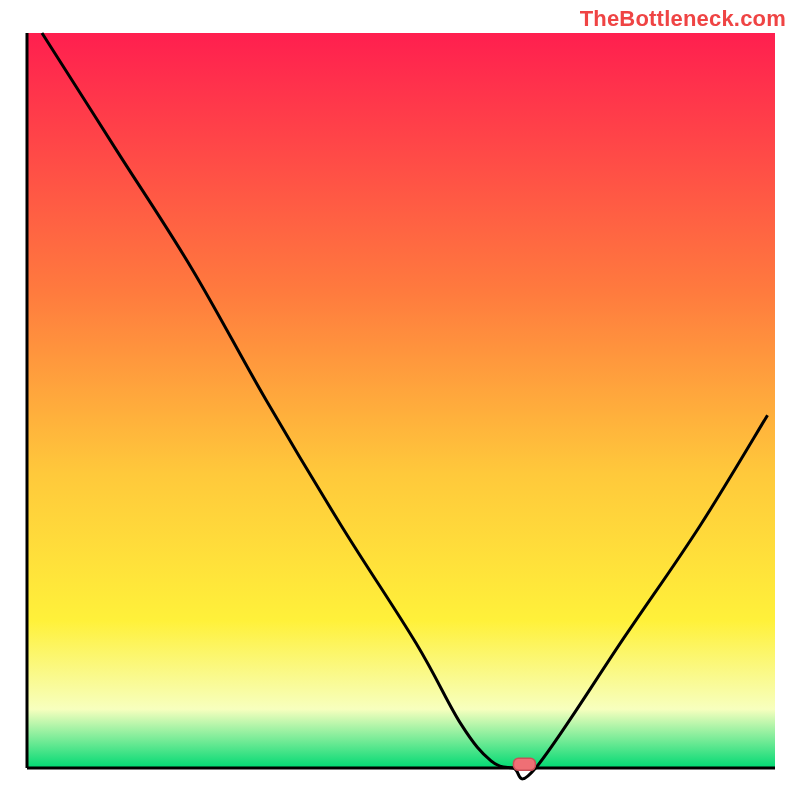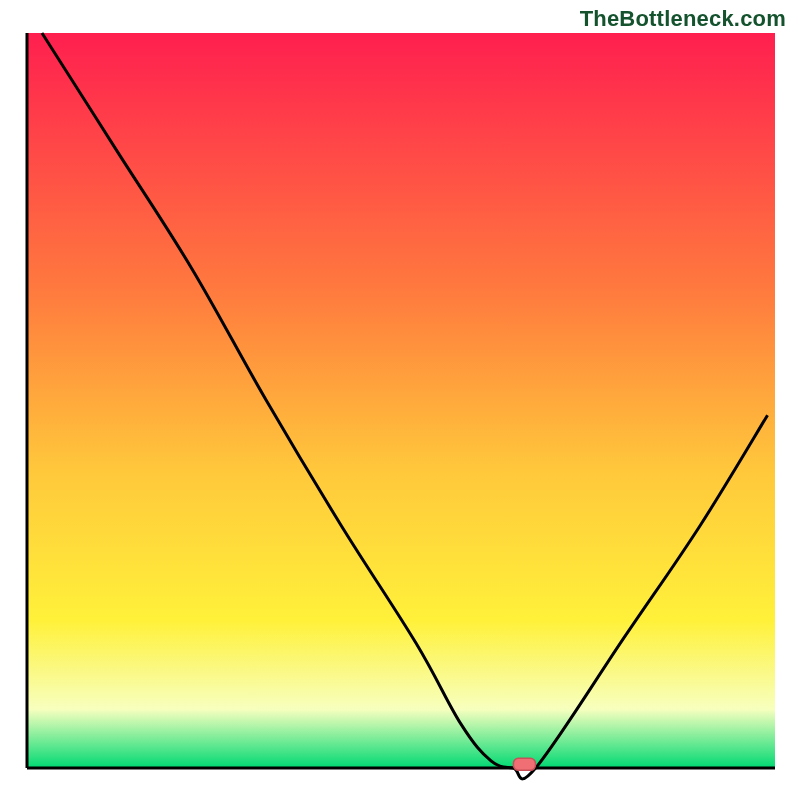--- a/index.html
+++ b/index.html
@@ -14,21 +14,21 @@
     position: relative;
     width: 800px;
     height: 800px;
   }
   .watermark {
     position: absolute;
     top: 6px;
     right: 14px;
     font-size: 22px;
     font-weight: 600;
-    color: #14532d;
+    color: #ef4444;
     letter-spacing: 0.2px;
     z-index: 10;
   }
   svg.chart {
     position: absolute;
     top: 0;
     left: 0;
     width: 800px;
     height: 800px;
   }

